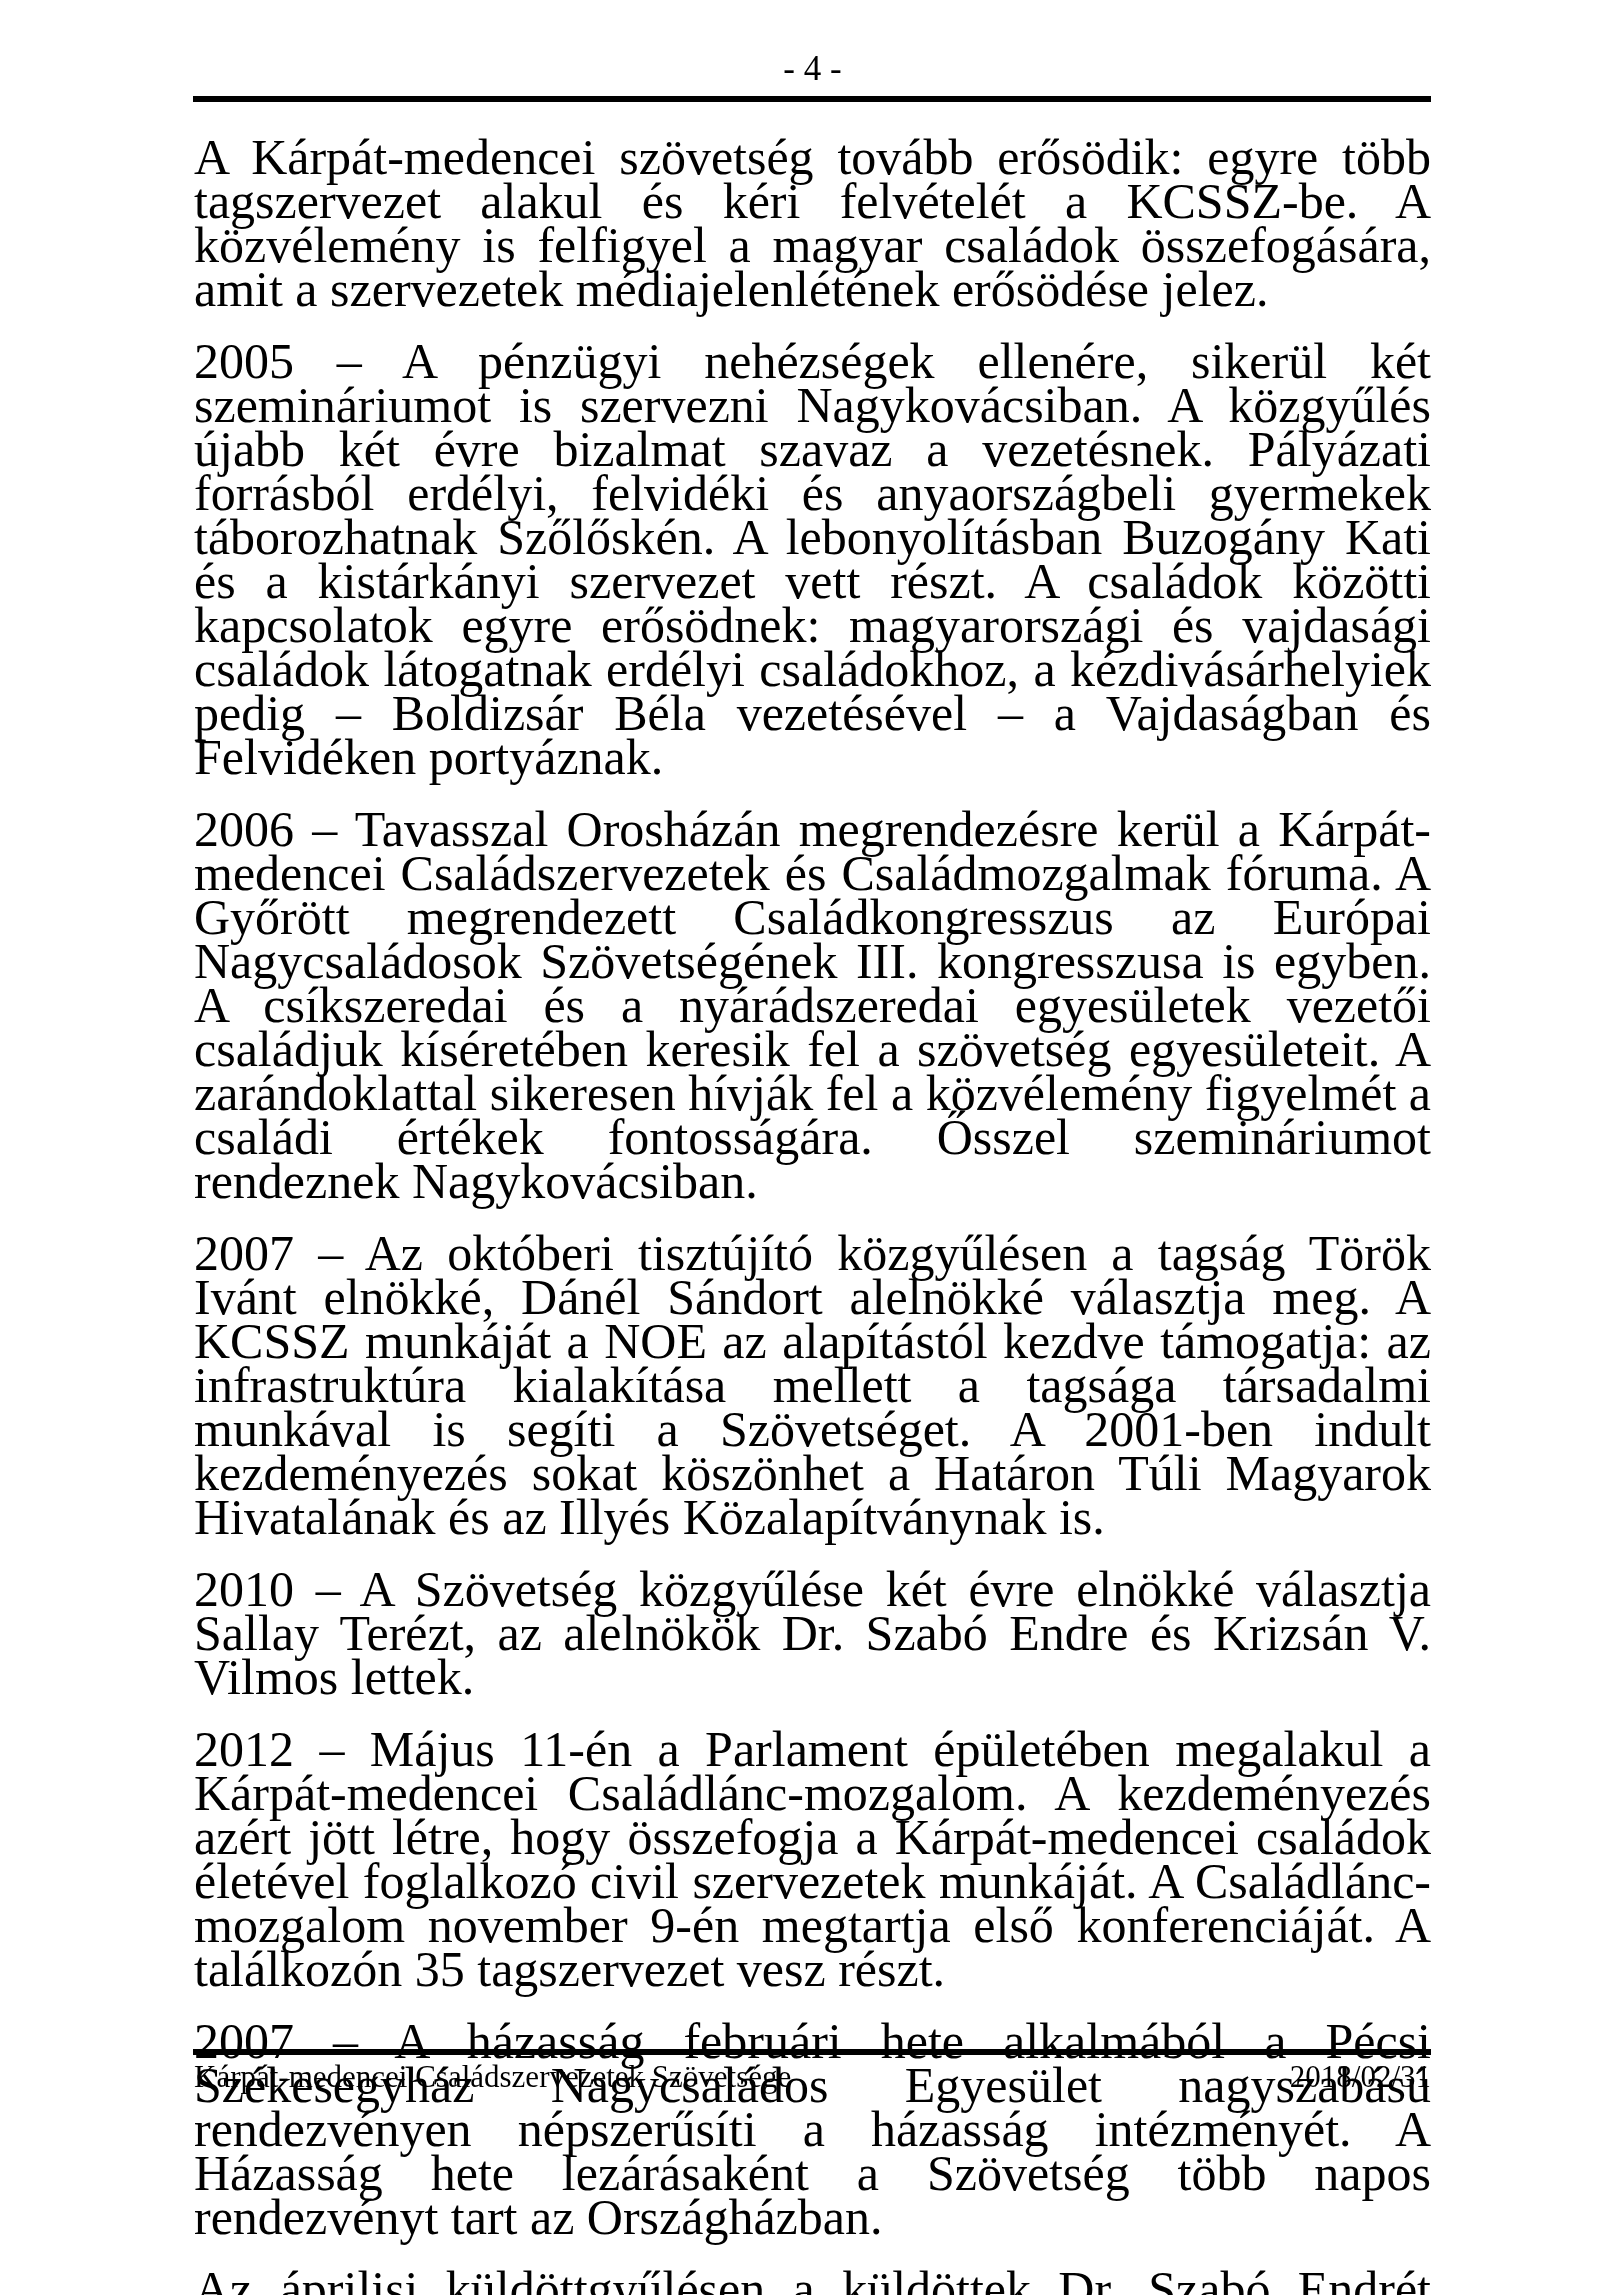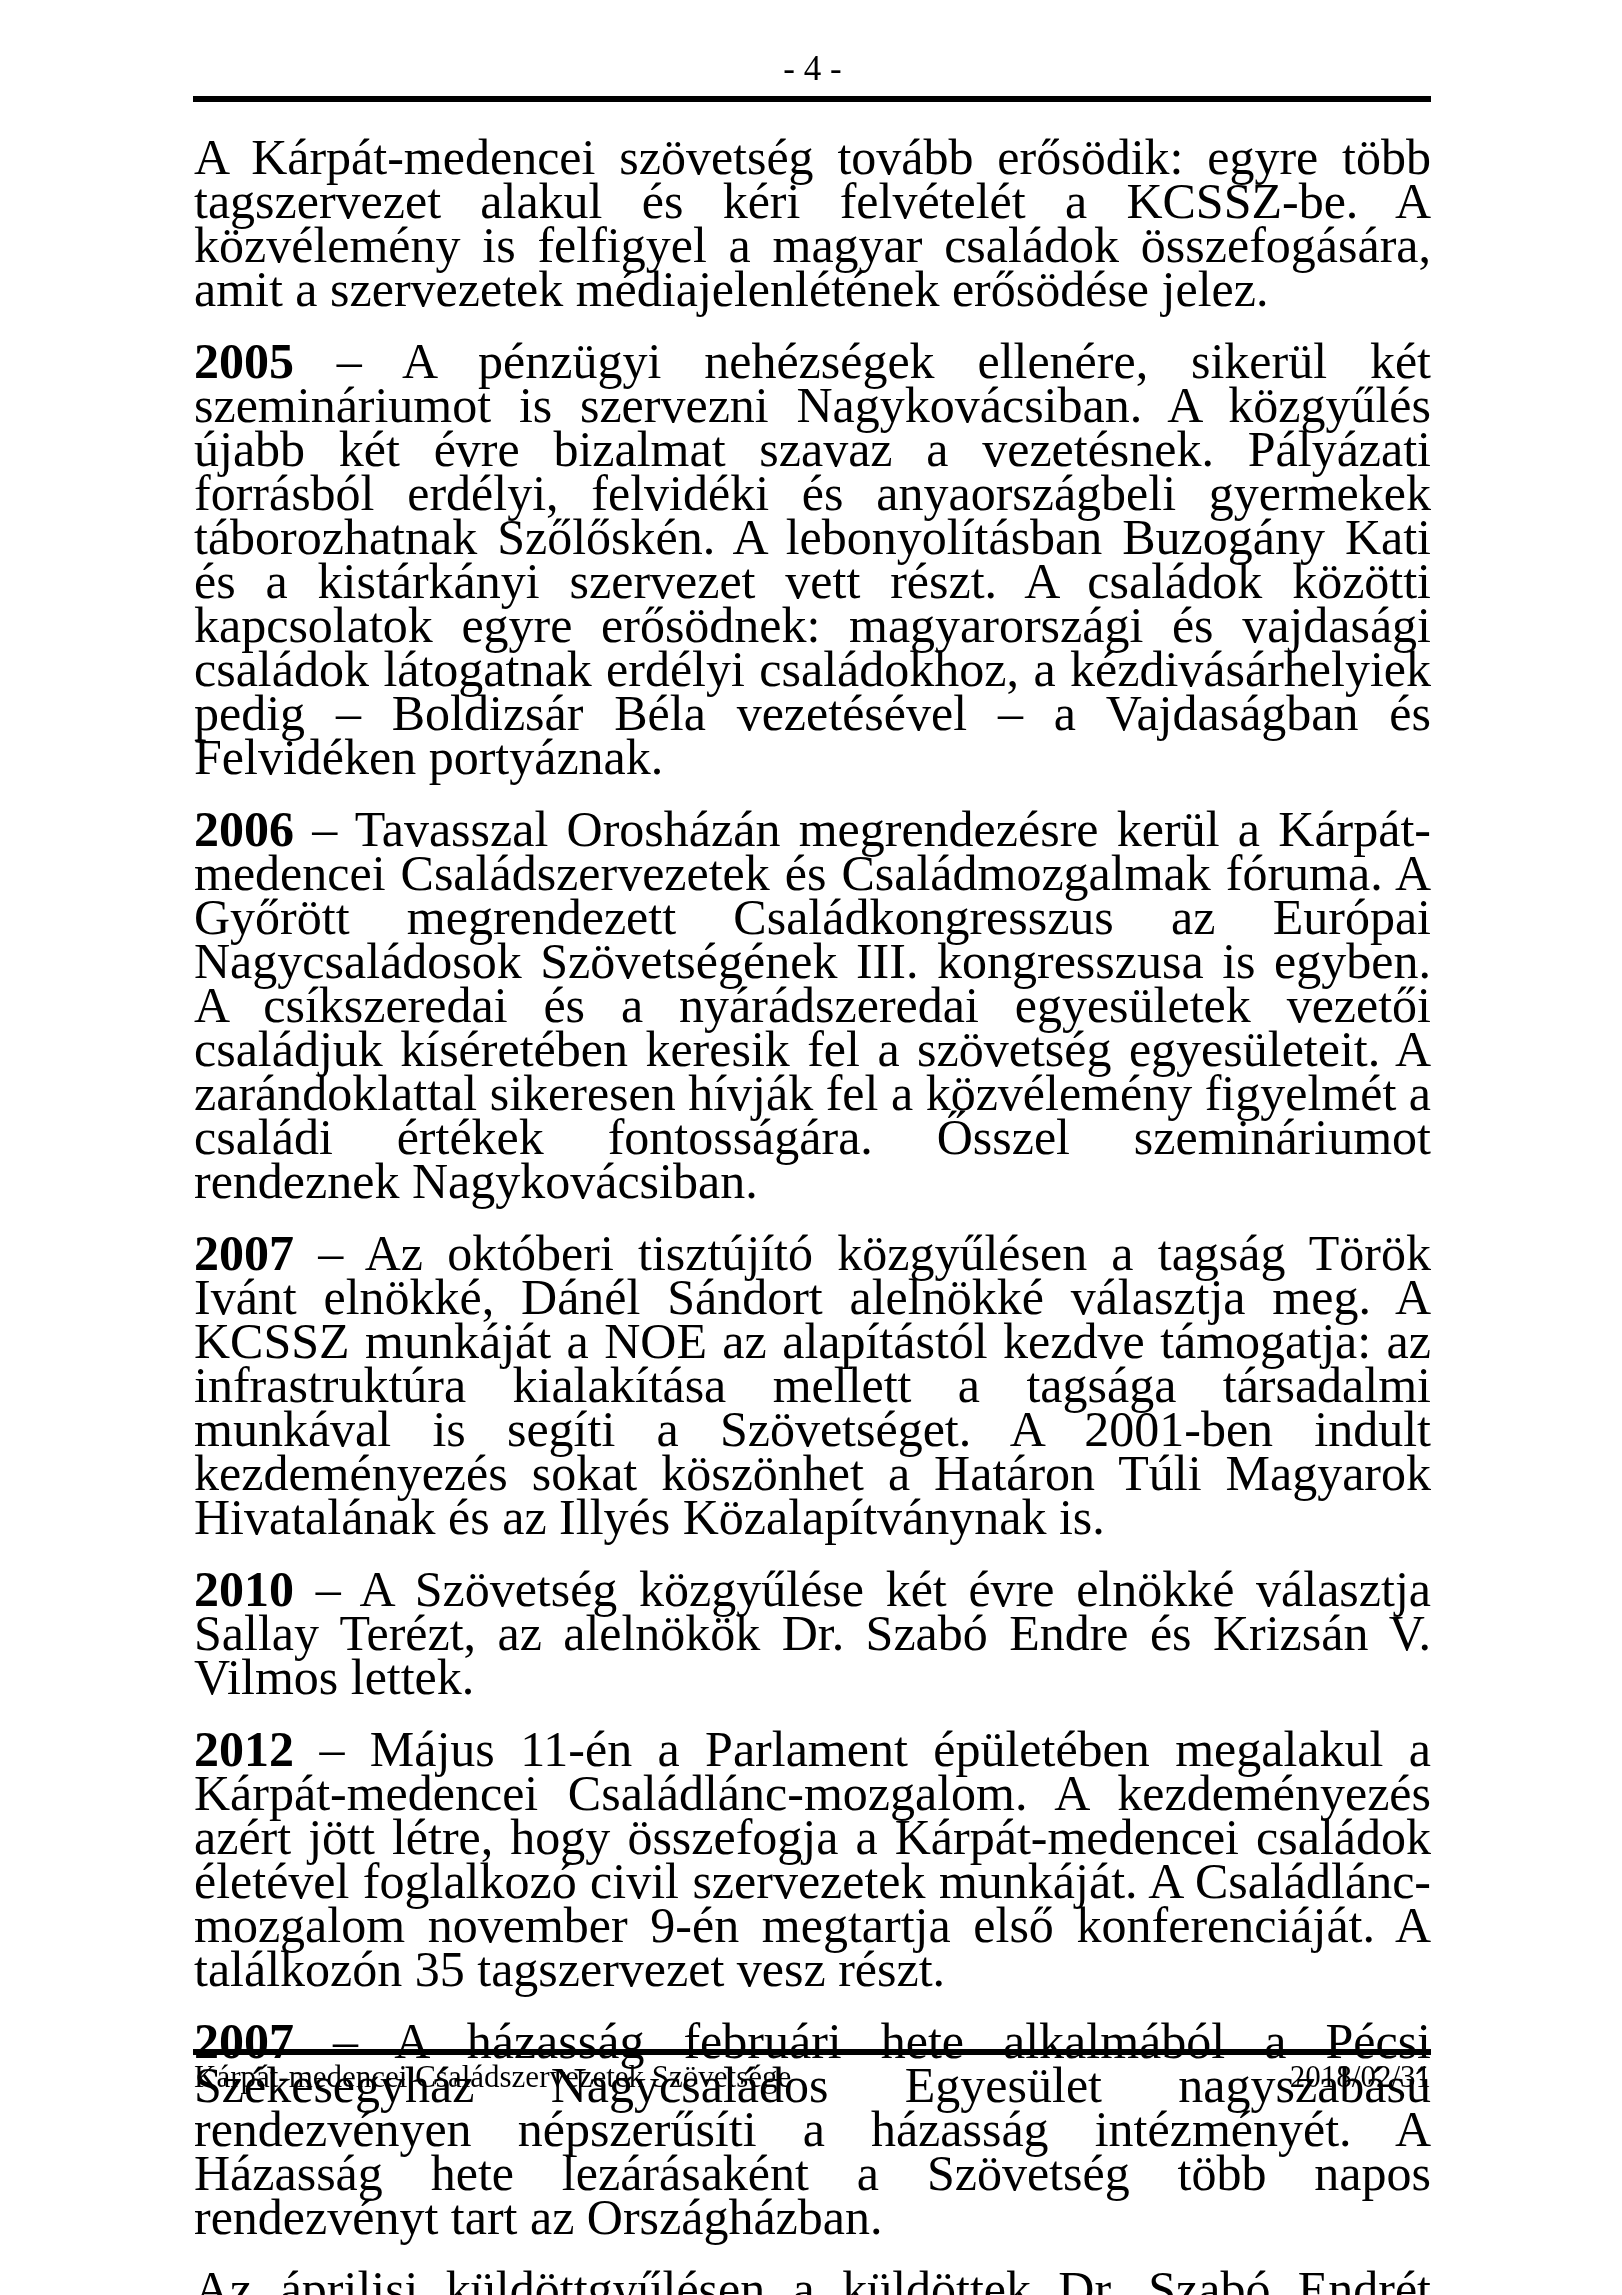--- a/index.html
+++ b/index.html
@@ -42,21 +42,21 @@
     font-size: 50px;
     line-height: 44px;
     text-align: justify;
     hyphens: none;
   }
   .content p {
     margin: 0 0 28px 0;
   }
   .content p:last-child { margin-bottom: 0; }
   .year {
-    font-weight: bold;
+    font-weight: normal;
   }
   .footer {
     position: absolute;
     left: 194px;
     width: 1237px;
     top: 2057px;
     font-size: 31px;
     line-height: 39px;
     display: flex;
     justify-content: space-between;

